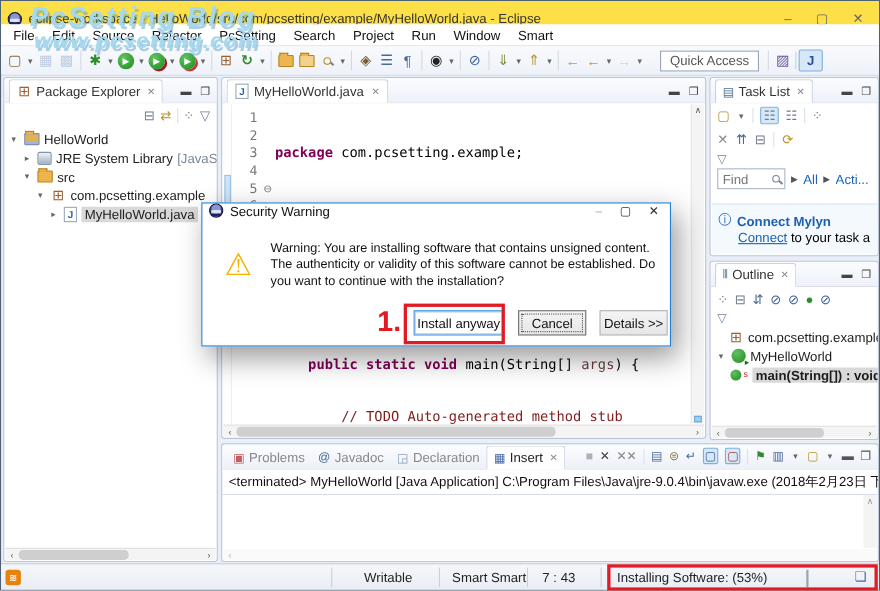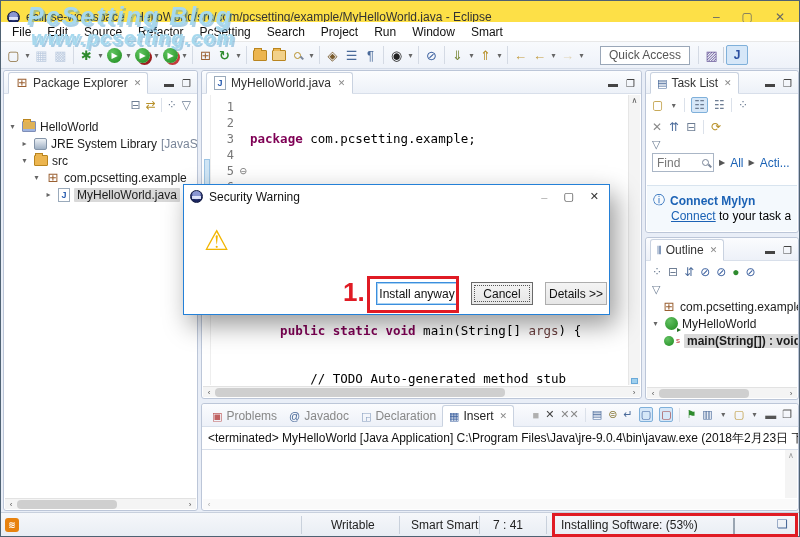--- a/index.html
+++ b/index.html
@@ -55,40 +55,40 @@
   .hscroll { position:absolute; height:11px; background:#f4f4f4; border-top:1px solid #e2e2e2; display:flex; align-items:center; }
   .hthumb { height:9px; background:#cfcfcf; border-radius:4px; }
   .sarr { color:#555; font-size:8px; width:12px; text-align:center; }
   .vscroll { position:absolute; width:12px; background:#f4f4f4; border-left:1px solid #e6e6e6; display:flex; flex-direction:column; align-items:center; justify-content:space-between; padding:1px 0; }
 
   
   .etab { display:flex; align-items:center; gap:5px; background:#fff; border:1px solid #c9d2e0; border-bottom:1px solid #fff; border-radius:3px 3px 0 0; padding:2px 7px; height:22px; margin-bottom:-1px; font-size:12px; }
   .code { font-family:"DejaVu Sans Mono","Liberation Mono",monospace; font-size:12.5px; line-height:16px; color:#000; }
   .lnum { color:#787878; text-align:right; font-family:"DejaVu Sans Mono","Liberation Mono",monospace; font-size:12px; line-height:16px; }
   .kw { color:#7f0055; font-weight:bold; }
-  .cmt { color:#000000; }
+  .cmt { color:#7f1d1d; }
   .prm { color:#6a3e3e; }
 
   
   .ctab { display:flex; align-items:center; gap:4px; padding:2px 6px; height:22px; font-size:12px; color:#888; margin-bottom:-1px; }
   .ctab.on { background:#fff; border:1px solid #c9d2e0; border-bottom:1px solid #fff; border-radius:3px 3px 0 0; color:#222; }
   .chead { font-size:12px; color:#111; padding:3px 4px 2px 6px; border-bottom:1px solid #d8dfea; white-space:nowrap; overflow:hidden; }
   .cicon { font-size:11px; }
 
   
   .findbox { border:1px solid #aab6c6; background:#fff; height:19px; width:62px; display:flex; align-items:center; justify-content:space-between; padding:0 4px; font-size:12px; color:#777; }
   .mag { width:7px; height:7px; border:1.5px solid #7a8699; border-radius:50%; position:relative; display:inline-block; }
   .mag::after { content:""; position:absolute; width:4px; height:1.5px; background:#7a8699; transform:rotate(45deg); right:-4px; bottom:-1px; }
   .lnk { color:#1b62b5; }
   .lnku { color:#1b62b5; text-decoration:underline; }
   .mylyn { background:#f4f9fd; border-top:1px solid #d8e4ef; position:absolute; left:1px; right:1px; bottom:1px; padding:6px 6px 8px 6px; font-size:12px; }
 
   
   .dialog { position:absolute; left:182px; top:183px; width:427px; height:131px; background:#fff; border:1px solid #2480d7; box-shadow:6px 10px 24px rgba(0,0,0,.4); z-index:20; }
-  .dtitle { height:23px; display:flex; align-items:center; gap:6px; padding:0 6px; font-size:12px; color:#111; }
+  .dtitle { height:23px; display:flex; align-items:flex-start; gap:6px; padding:0 6px; font-size:12px; color:#111; }
   .dctl { margin-left:auto; display:flex; gap:16px; color:#333; font-size:11px; align-items:center; padding-right:4px; }
   .dmsg { position:absolute; left:62px; top:34px; width:352px; font-size:11.5px; line-height:15px; color:#111; }
   .dwarn { position:absolute; left:20px; top:42px; font-size:28px; color:#f2b500; line-height:28px; }
   .dbtn { position:absolute; top:97px; height:23px; border:1px solid #adadad; background:linear-gradient(#f4f4f4,#e6e6e6); font-size:12px; color:#111; display:flex; align-items:center; justify-content:center; font-family:"Liberation Sans",sans-serif; }
   .i-eclipse { width:13px; height:13px; border-radius:50%; background:radial-gradient(circle at 50% 30%,#8a96d2 0 35%,#1b2660 60%); border:1px solid #101840; position:relative; flex:0 0 13px; }
   .i-eclipse::after { content:""; position:absolute; left:1px; right:1px; top:5px; height:3px; background:#e8ecff; opacity:.9; }
 
   
   .redbox { position:absolute; border:3px solid #e01b24; z-index:30; }
   .rednum { position:absolute; color:#e01b24; font-weight:bold; font-size:26px; z-index:30; font-family:"Liberation Sans",sans-serif; }
@@ -448,37 +448,38 @@
     <div class="dtitle">
       <span class="i-eclipse"></span>
       <span>Security Warning</span>
       <span class="dctl">
         <span style="color:#aaa;">–</span>
         <span>▢</span>
         <span>✕</span>
       </span>
     </div>
     <span class="dwarn">⚠</span>
+    <div class="dmsg">Warning: You are installing software that contains unsigned content. The authenticity or validity of this software cannot be established. Do you want to continue with the installation?</div>
     <button class="dbtn" style="left:192px; width:82px; background:#fff; border:1px solid #3b8ede; box-shadow:inset 0 0 0 1px #a8d2f2;">Install anyway</button>
     <button class="dbtn" style="left:287px; width:62px; outline:1px dotted #555; outline-offset:-4px; border-color:#6a6a6a;">Cancel</button>
     <button class="dbtn" style="left:361px; width:62px;">Details &gt;&gt;</button>
   </div>
 
   <span class="rednum" style="left:342px; top:276px;">1.</span>
   <span class="redbox" style="left:366px; top:275px; width:92px; height:37px;"></span>
   <span class="redbox" style="left:551px; top:512px; width:246px; height:24px;"></span>
 
   <div class="abs statusbar">
     <span class="abs rss" style="left:4px; top:5px;">≋</span>
     <span class="ssep" style="left:300px;"></span>
     <span class="abs" style="left:330px; top:5px;">Writable</span>
     <span class="ssep" style="left:398px;"></span>
     <span class="abs" style="left:410px; top:5px;">Smart Smart</span>
     <span class="ssep" style="left:478px;"></span>
-    <span class="abs" style="left:492px; top:5px;">7 : 41</span>
+    <span class="abs" style="left:492px; top:5px;">7 : 43</span>
     <span class="ssep" style="left:545px;"></span>
     <span class="abs" style="left:560px; top:5px;">Installing Software: (53%)</span>
     <span class="abs pbar" style="left:732px; top:6px;">
       <span class="pfill" style="width: 53%;"></span>
     </span>
     <span class="abs" style="left:776px; top:4px; color:#4a6a9a; font-size:12px;">❏</span>
   </div>
 
 </div>
 

